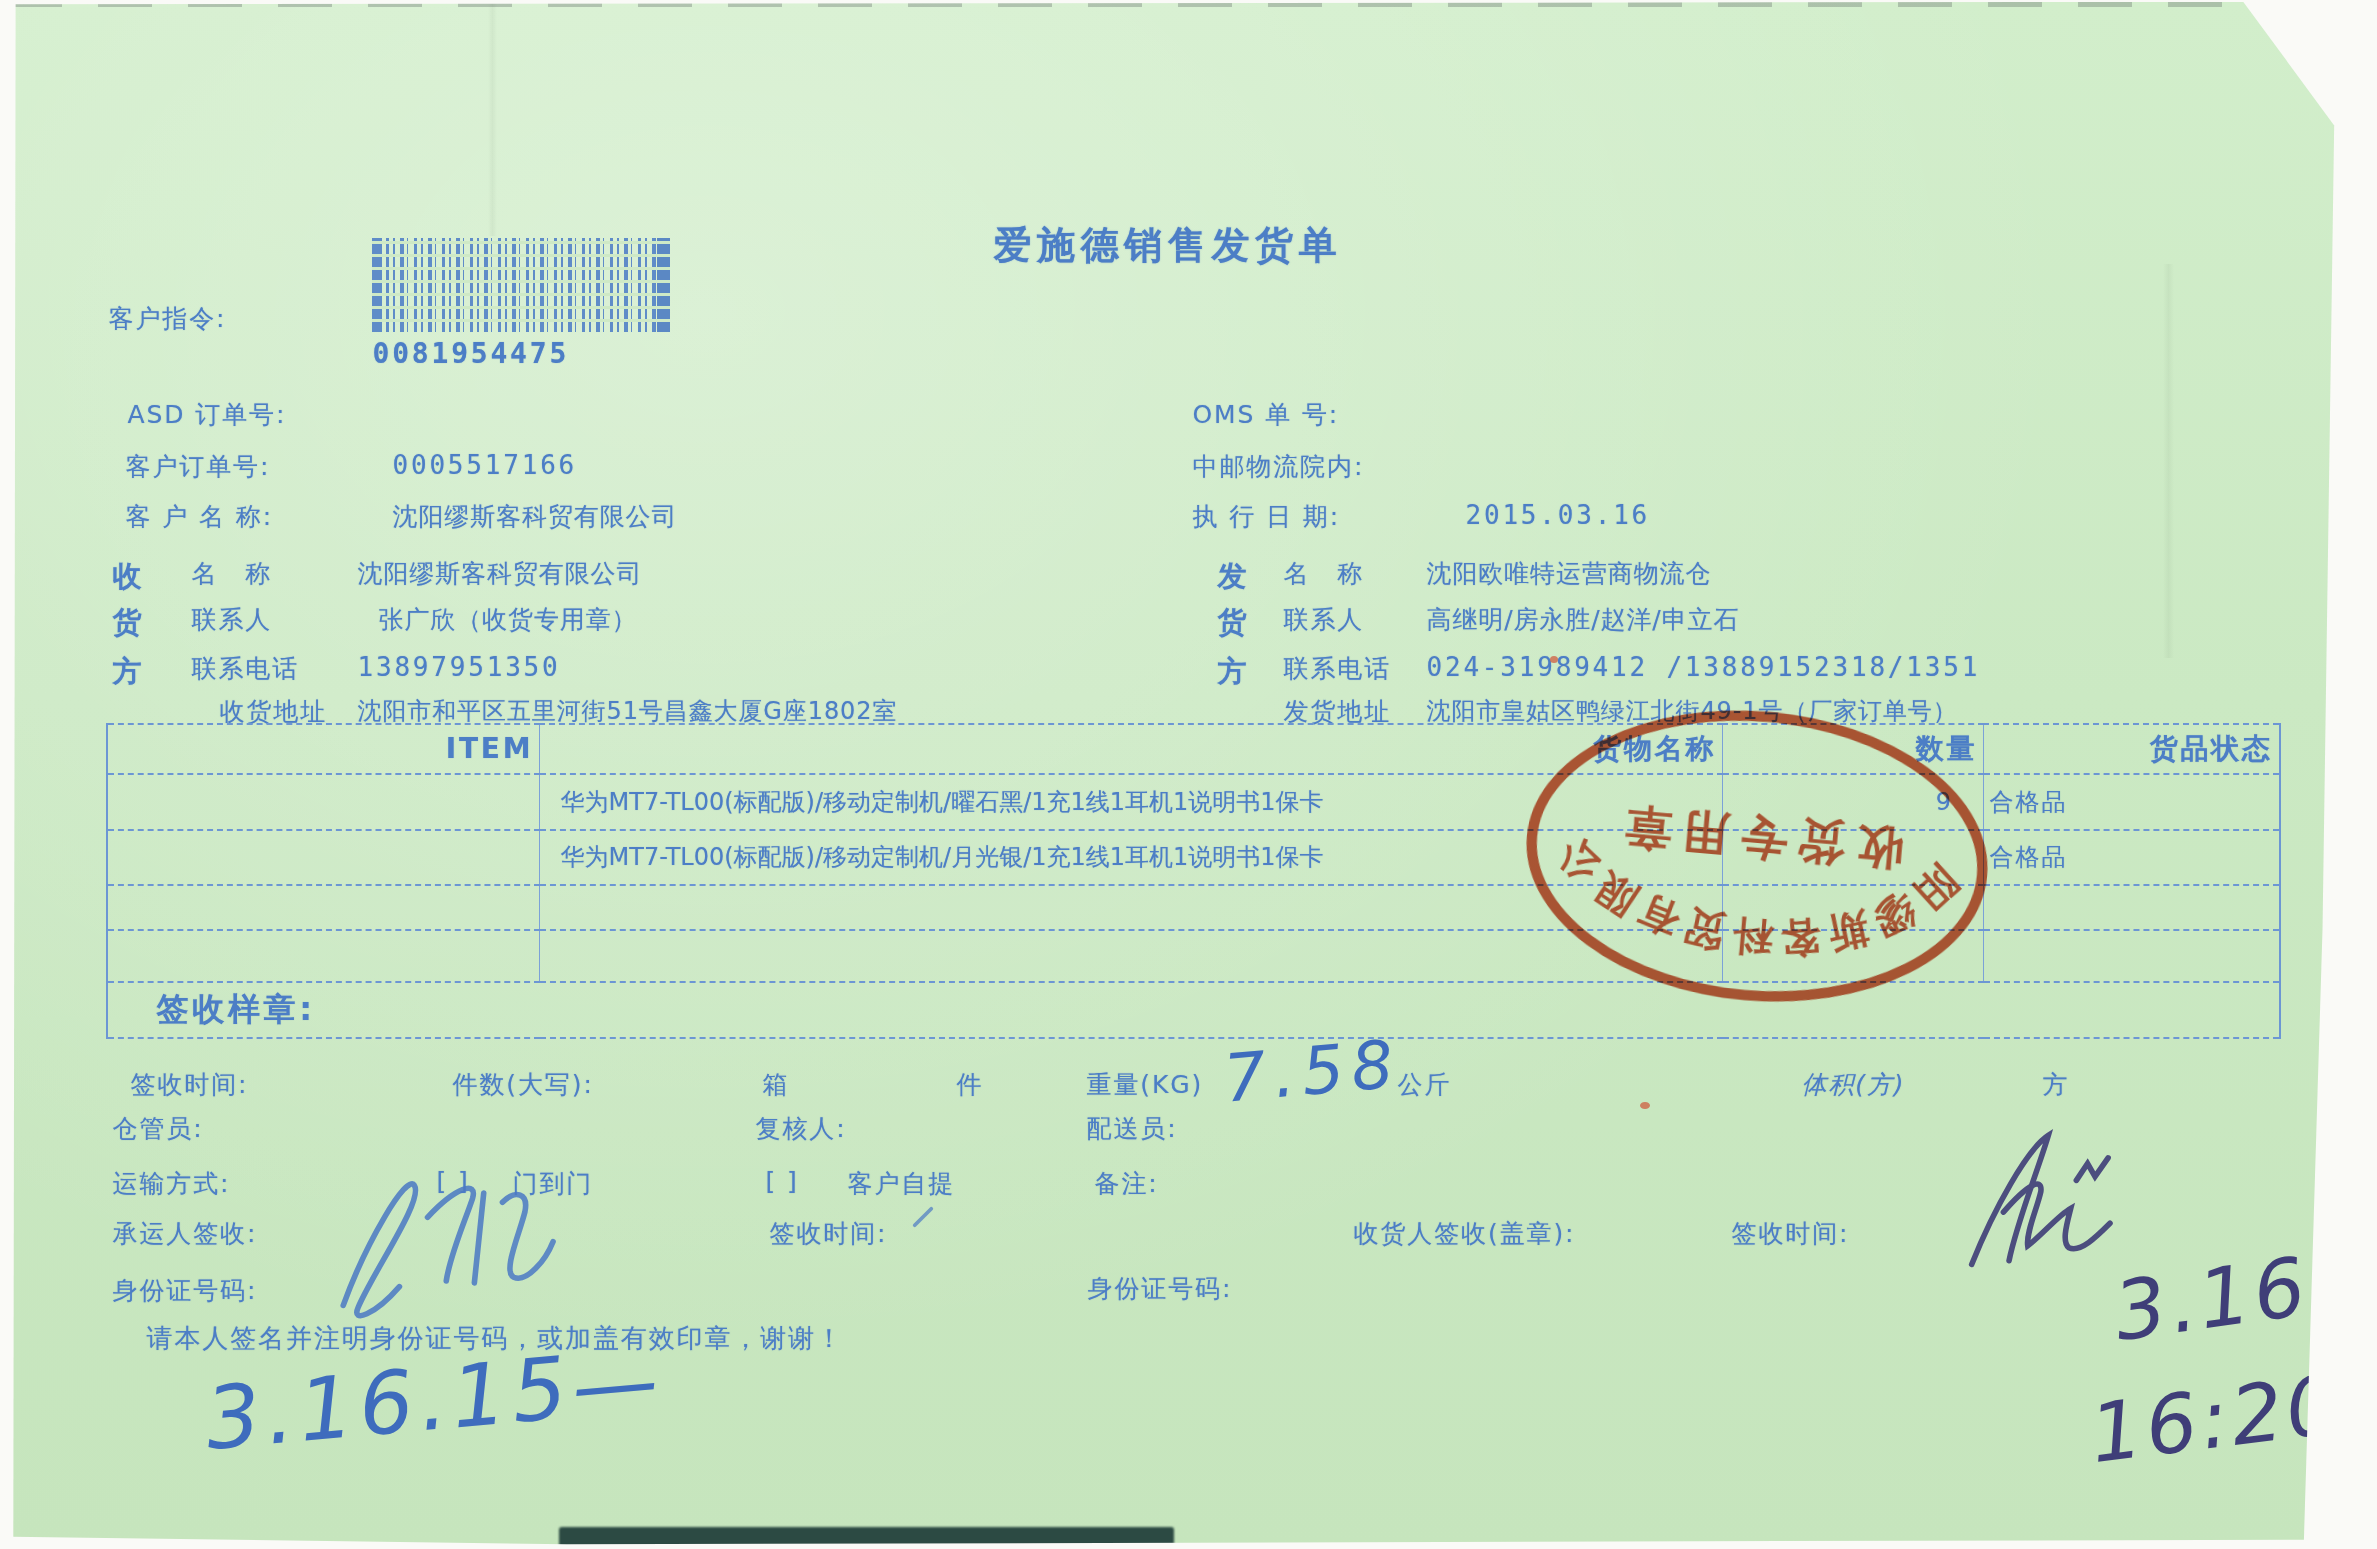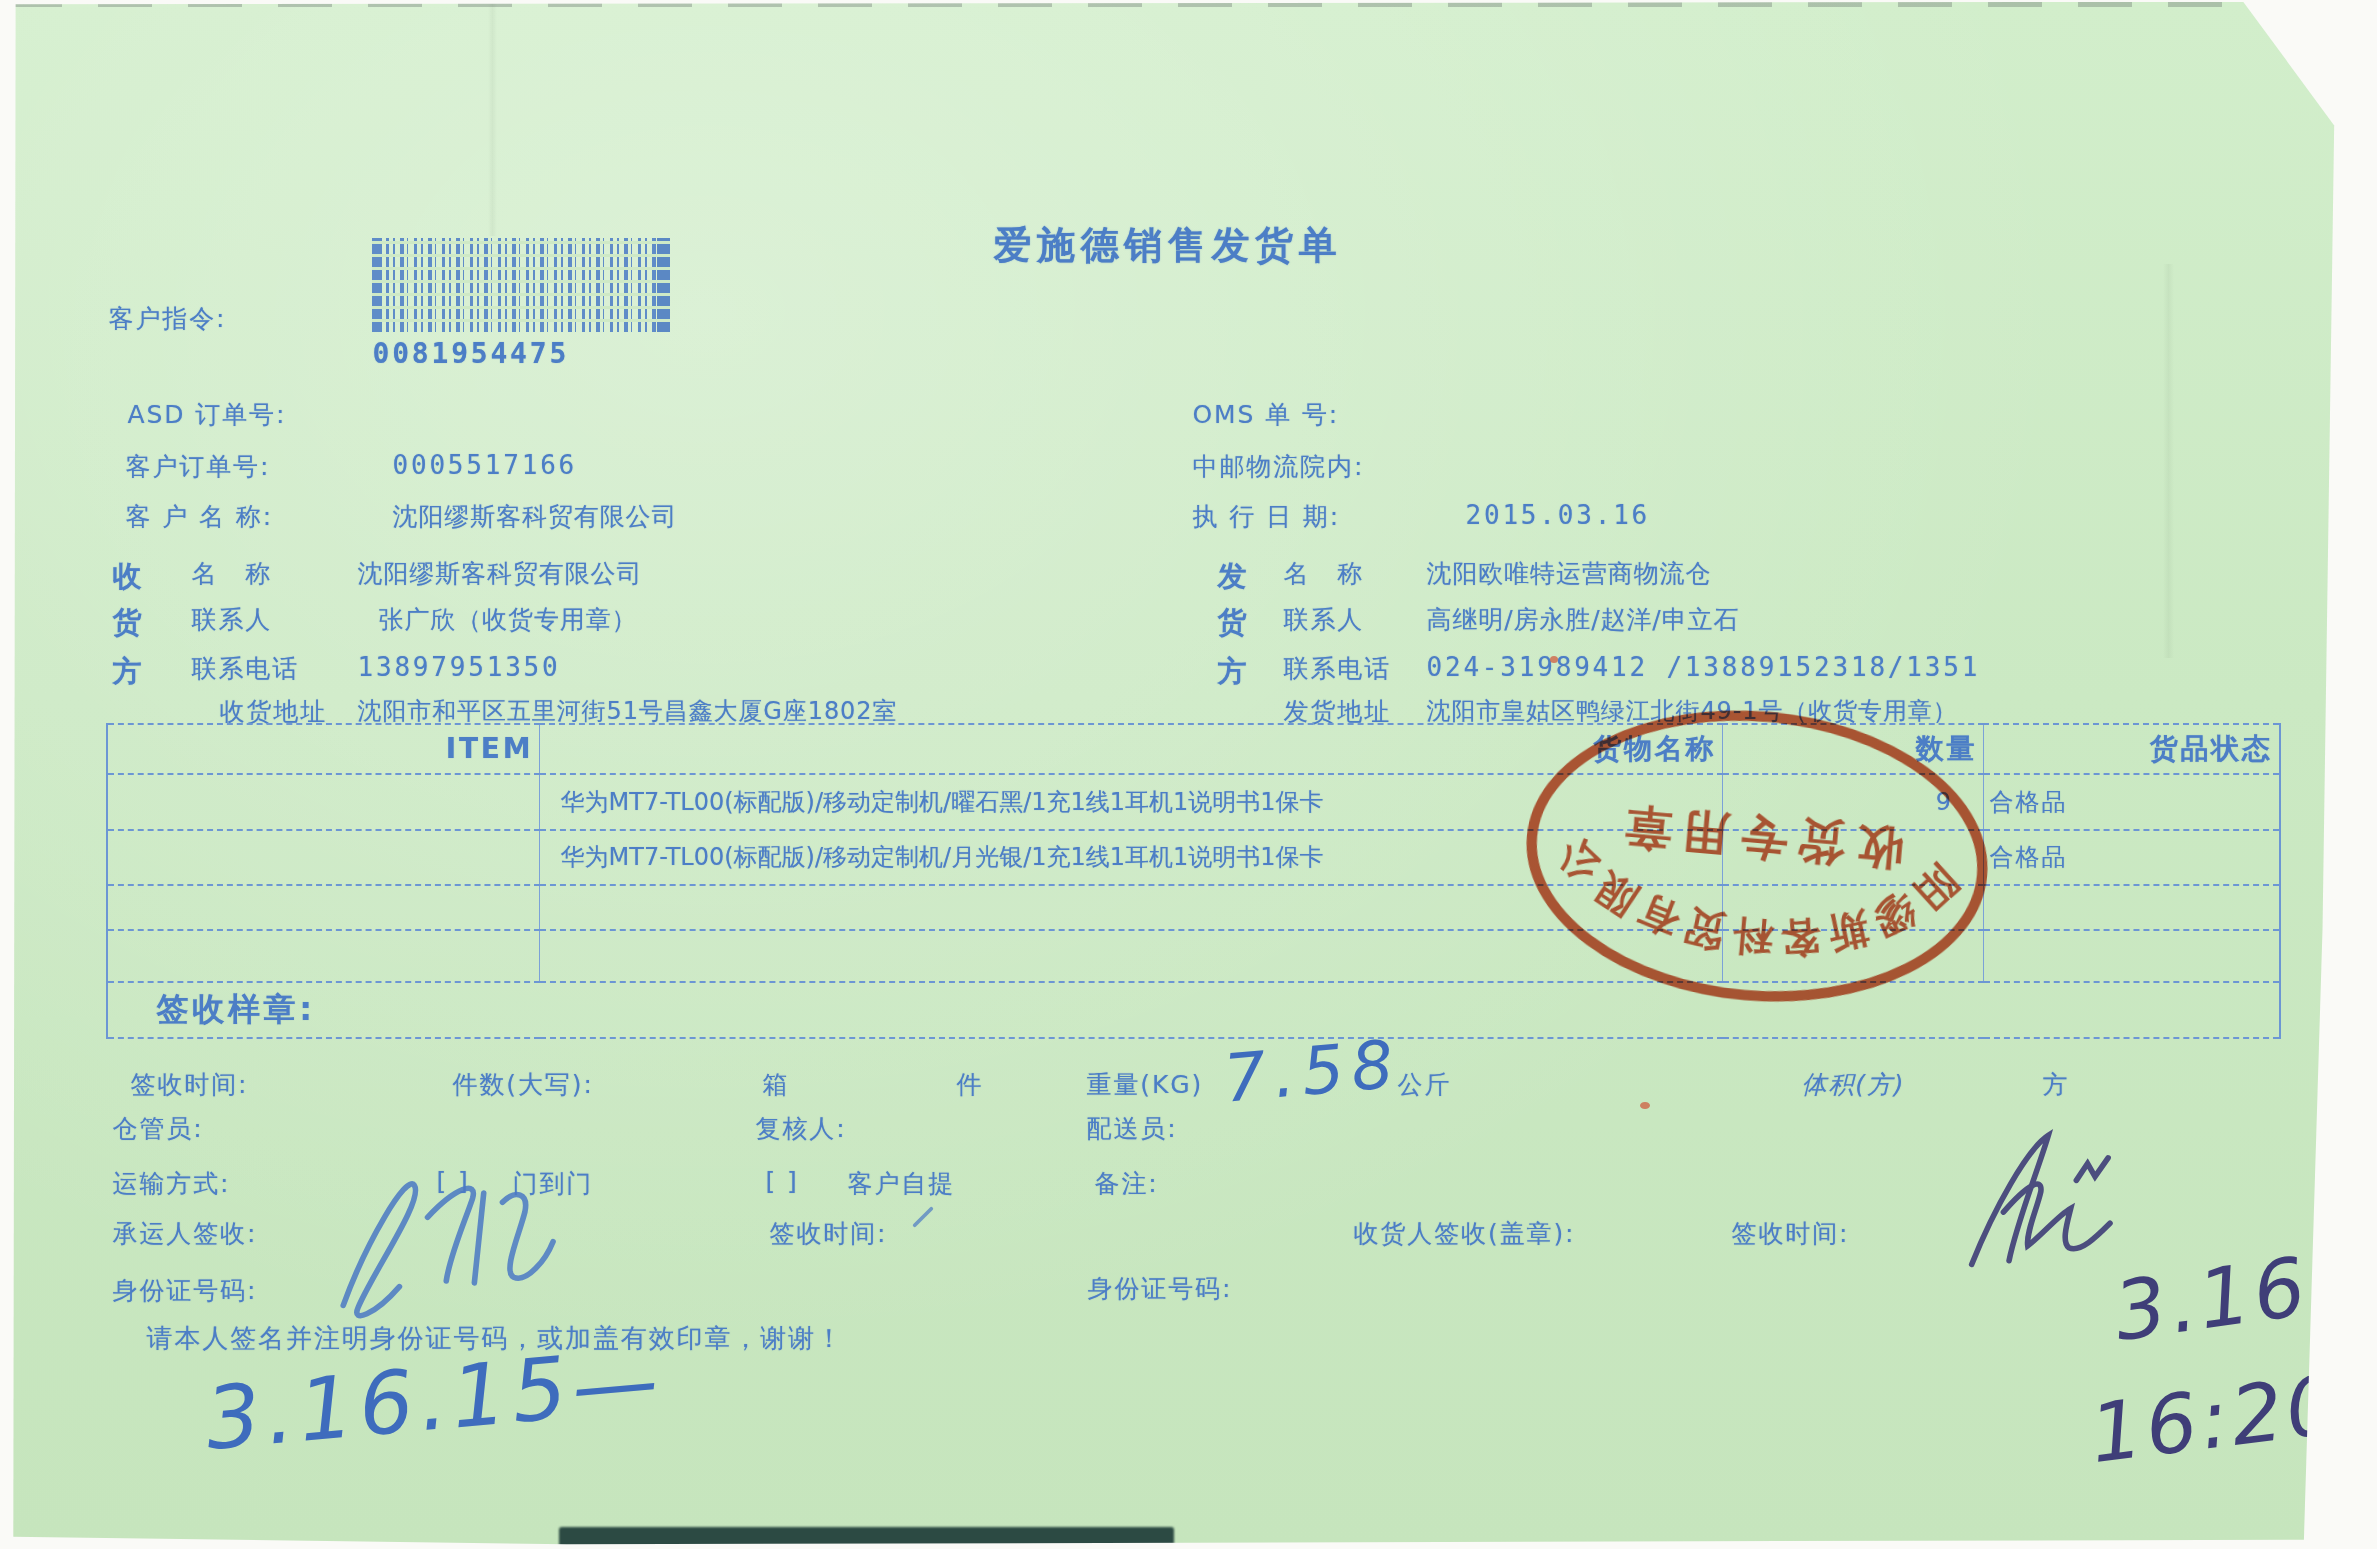--- a/index.html
+++ b/index.html
@@ -107,21 +107,21 @@
   <span class="t ink side-char" style="left:1210px;top:601px;">货</span>
   <span class="t ink side-char" style="left:1210px;top:650px;">方</span>
 
   <span class="t ink lb" style="left:1276px;top:555px;">名　称</span>
   <span class="t ink val" style="left:1419px;top:555px;">沈阳欧唯特运营商物流仓</span>
   <span class="t ink lb" style="left:1276px;top:601px;">联系人</span>
   <span class="t ink val" style="left:1419px;top:601px;">高继明/房永胜/赵洋/申立石</span>
   <span class="t ink lb" style="left:1276px;top:650px;">联系电话</span>
   <span class="t ink num" style="left:1419px;top:650px;font-size:26px;">024-31989412 /13889152318/1351</span>
   <span class="t ink lb" style="left:1276px;top:693px;">发货地址</span>
-  <span class="t ink val" style="left:1419px;top:693px;font-size:24px;">沈阳市皇姑区鸭绿江北街49-1号（收货专用章）</span>
+  <span class="t ink val" style="left:1419px;top:693px;font-size:24px;">沈阳市皇姑区鸭绿江北街49-1号（厂家订单号）</span>
 
   <table class="sheet">
     <colgroup>
         <col style="width:433px">
         <col style="width:1183px">
         <col style="width:261px">
         <col style="width:296px">
       </colgroup>
     <tbody>
         <tr class="hdr" style="height:50px;">

